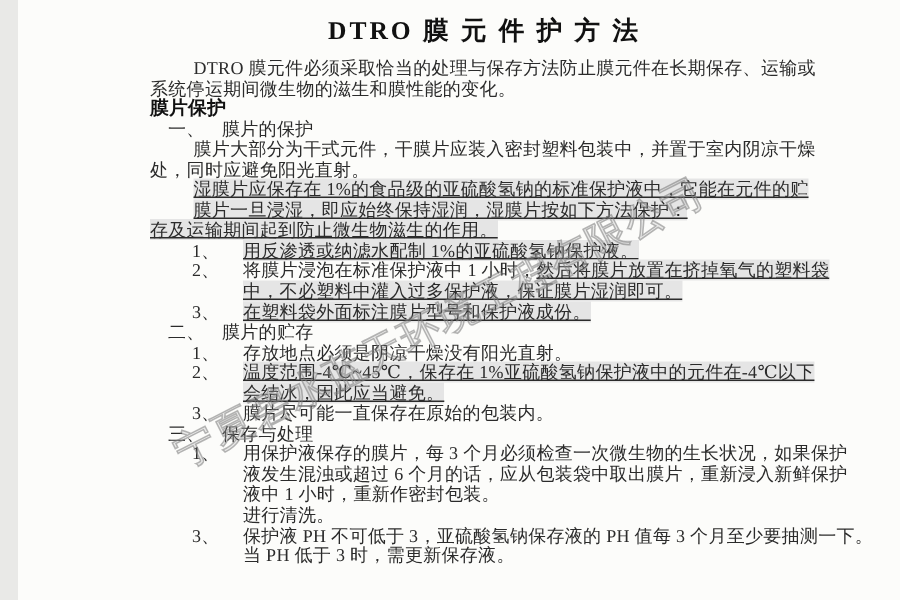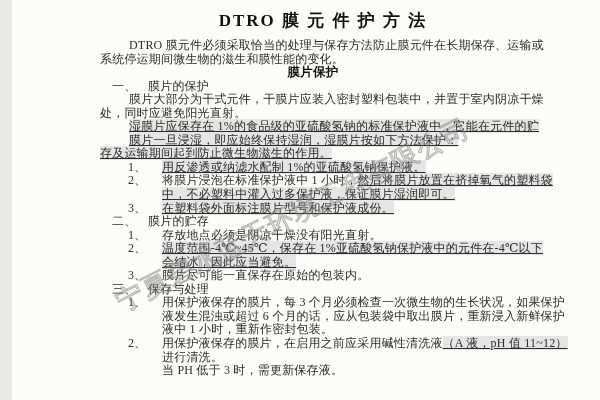--- a/index.html
+++ b/index.html
@@ -32,21 +32,21 @@
     letter-spacing:0.2px;
   }
   .num{display:inline-block;width:34px;}
   .style-para-first{padding-left:29px;}
   .style-flush{padding-left:0;}
   .style-item{padding-left:28px;}
   .style-item-cont{padding-left:62px;}
   .style-section{padding-left:12px;}
   .style-section .num{width:36px;}
   .style-center-bold{
-    text-align:center;font-weight:bold;font-size:12.5px;color:#111;
+    font-weight:bold;font-size:12.5px;color:#111;
     padding-right:20px;
   }
   .hl{background:#e5e5e5;text-decoration:underline;}
   .watermark{
     position:absolute;
     left:98px;top:288px;
     transform:rotate(-27deg);
     transform-origin:0 0;
     font-size:27px;
     letter-spacing:1px;
@@ -79,19 +79,19 @@
       <div class="line style-item"><span class="num">3、</span><span class="hl">在塑料袋外面标注膜片型号和保护液成份。</span></div>
       <div class="line style-section"><span class="num">二、</span><span>膜片的贮存</span></div>
       <div class="line style-item"><span class="num">1、</span><span>存放地点必须是阴凉干燥没有阳光直射。</span></div>
       <div class="line style-item"><span class="num">2、</span><span class="hl">温度范围-4℃~45℃，保存在 1%亚硫酸氢钠保护液中的元件在-4℃以下</span></div>
       <div class="line style-item-cont"><span class="hl">会结冰，因此应当避免。</span></div>
       <div class="line style-item"><span class="num">3、</span><span>膜片尽可能一直保存在原始的包装内。</span></div>
       <div class="line style-section"><span class="num">三、</span><span>保存与处理</span></div>
       <div class="line style-item"><span class="num">1、</span><span>用保护液保存的膜片，每 3 个月必须检查一次微生物的生长状况，如果保护</span></div>
       <div class="line style-item-cont"><span>液发生混浊或超过 6 个月的话，应从包装袋中取出膜片，重新浸入新鲜保护</span></div>
       <div class="line style-item-cont"><span>液中 1 小时，重新作密封包装。</span></div>
-      <div class="line style-item"><span class="num">2、</span><span>用保护液保存的膜片，在启用之前应采用碱性清洗液</span><span class="hl">（A 液，pH 值 11~12）</span></div>
       <div class="line style-item-cont"><span>进行清洗。</span></div>
+      <div class="line style-item"><span class="num">3、</span><span>保护液 PH 不可低于 3，亚硫酸氢钠保存液的 PH 值每 3 个月至少要抽测一下。</span></div>
       <div class="line style-item-cont"><span>当 PH 低于 3 时，需更新保存液。</span></div>
     </div>
 
   <div class="watermark">宁夏碧水蓝天环境工程有限公司</div>
 </div>
 
 </body></html>

